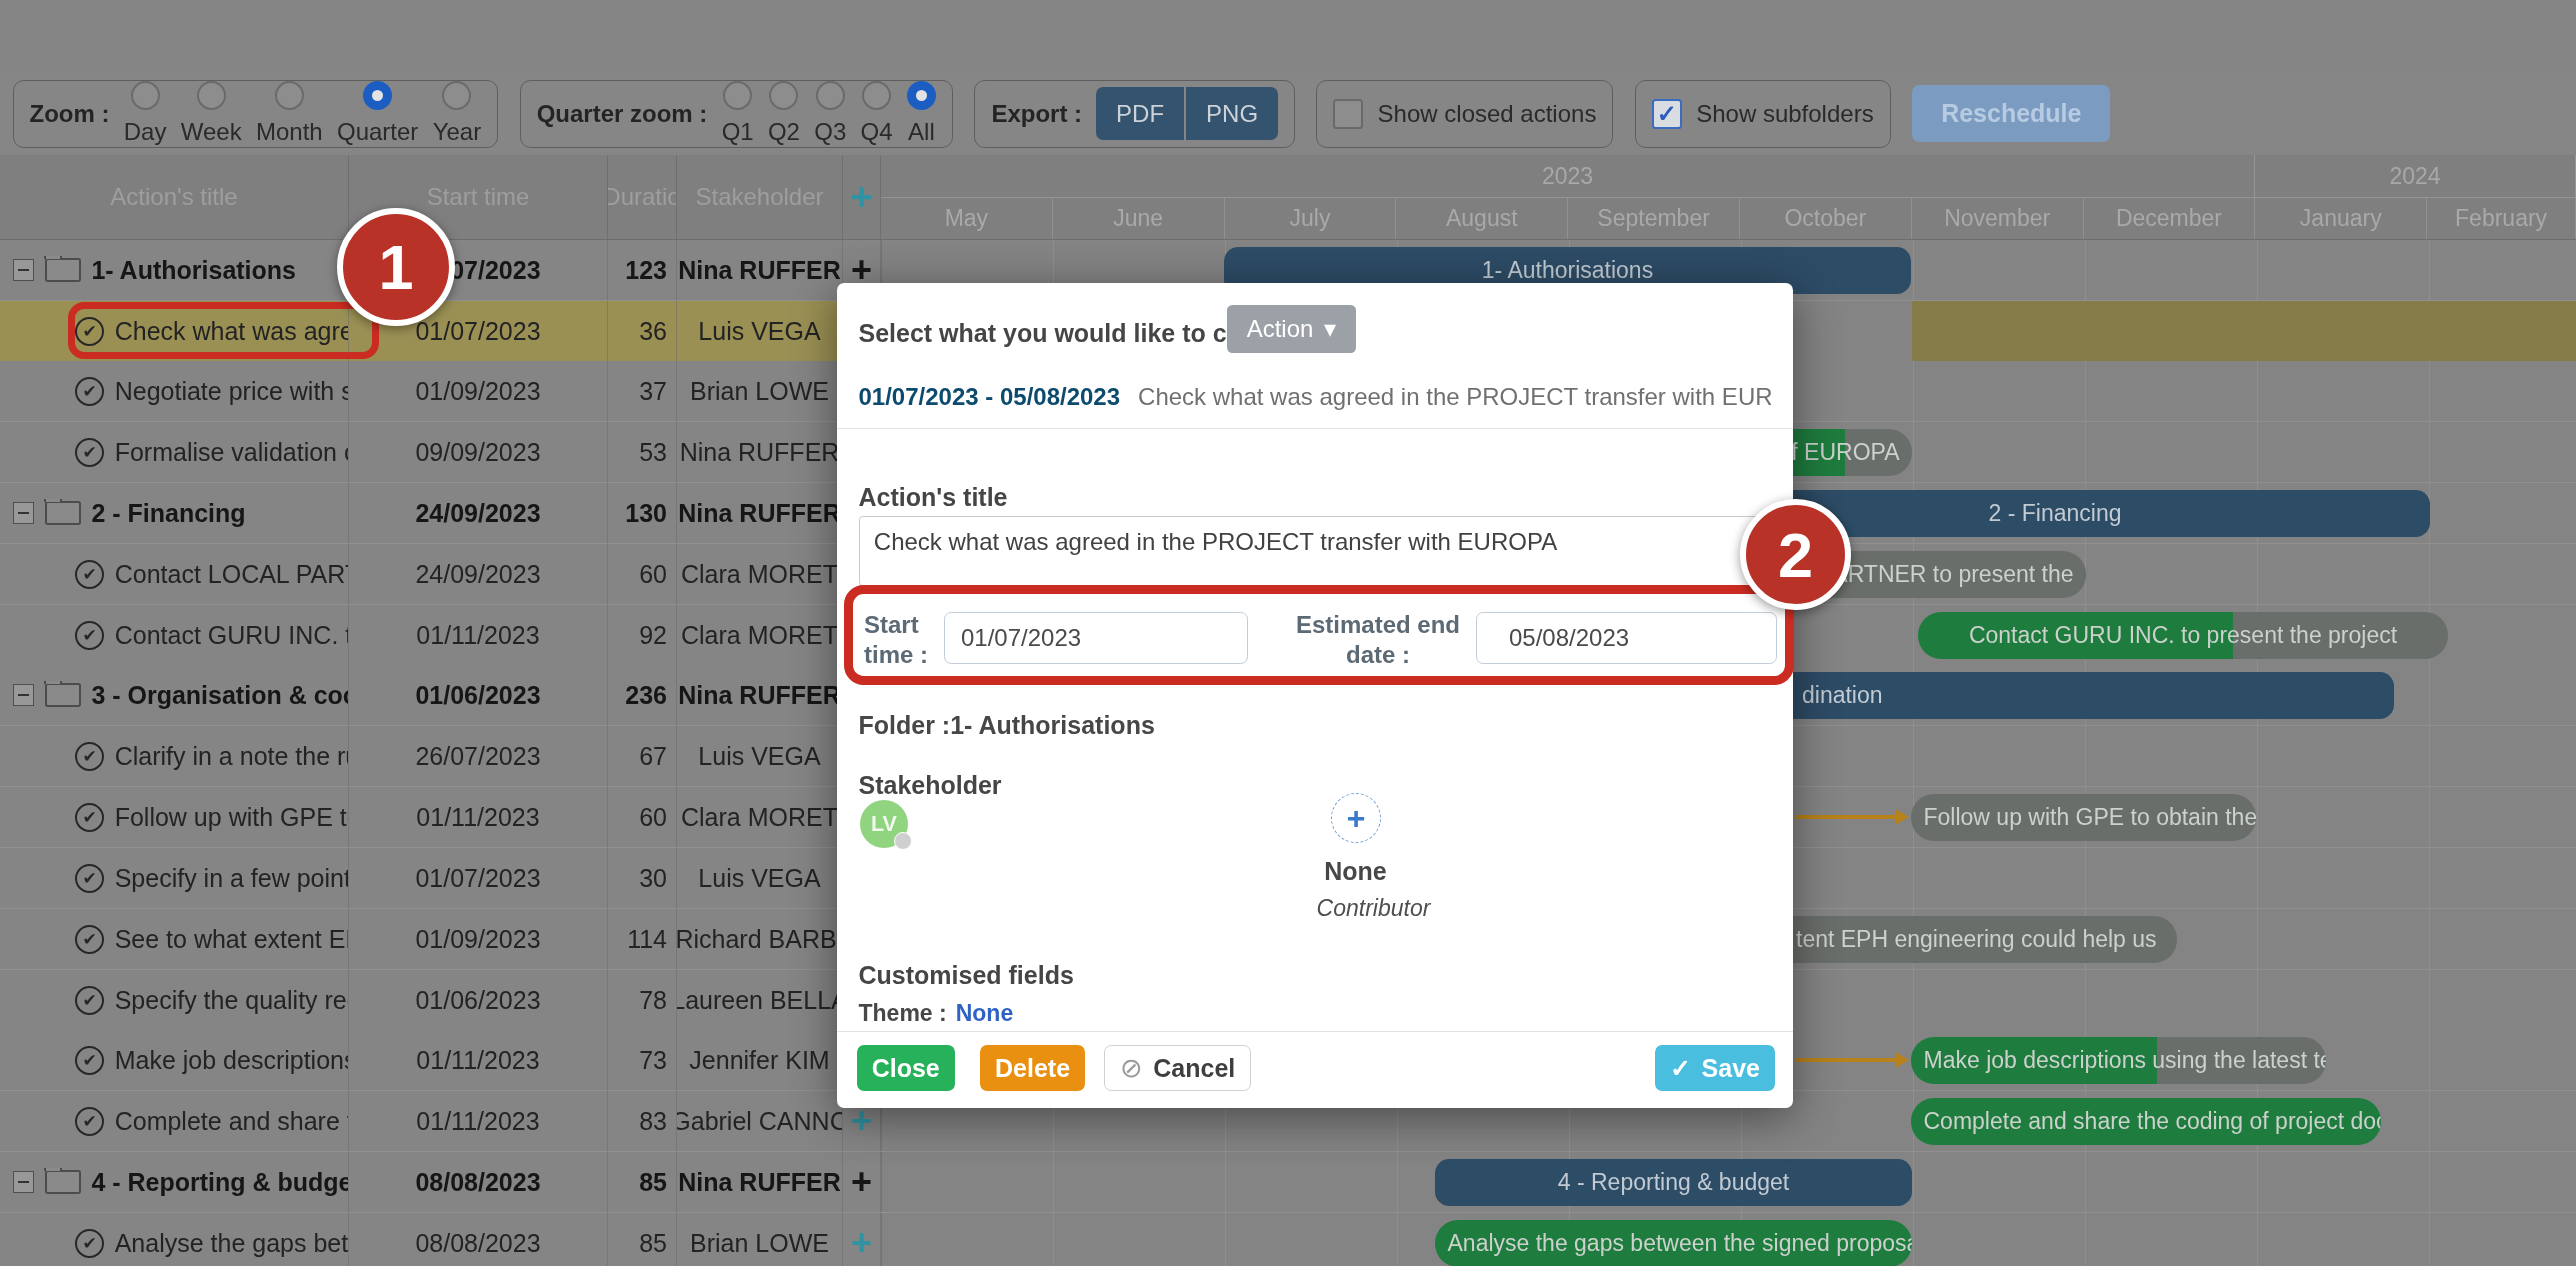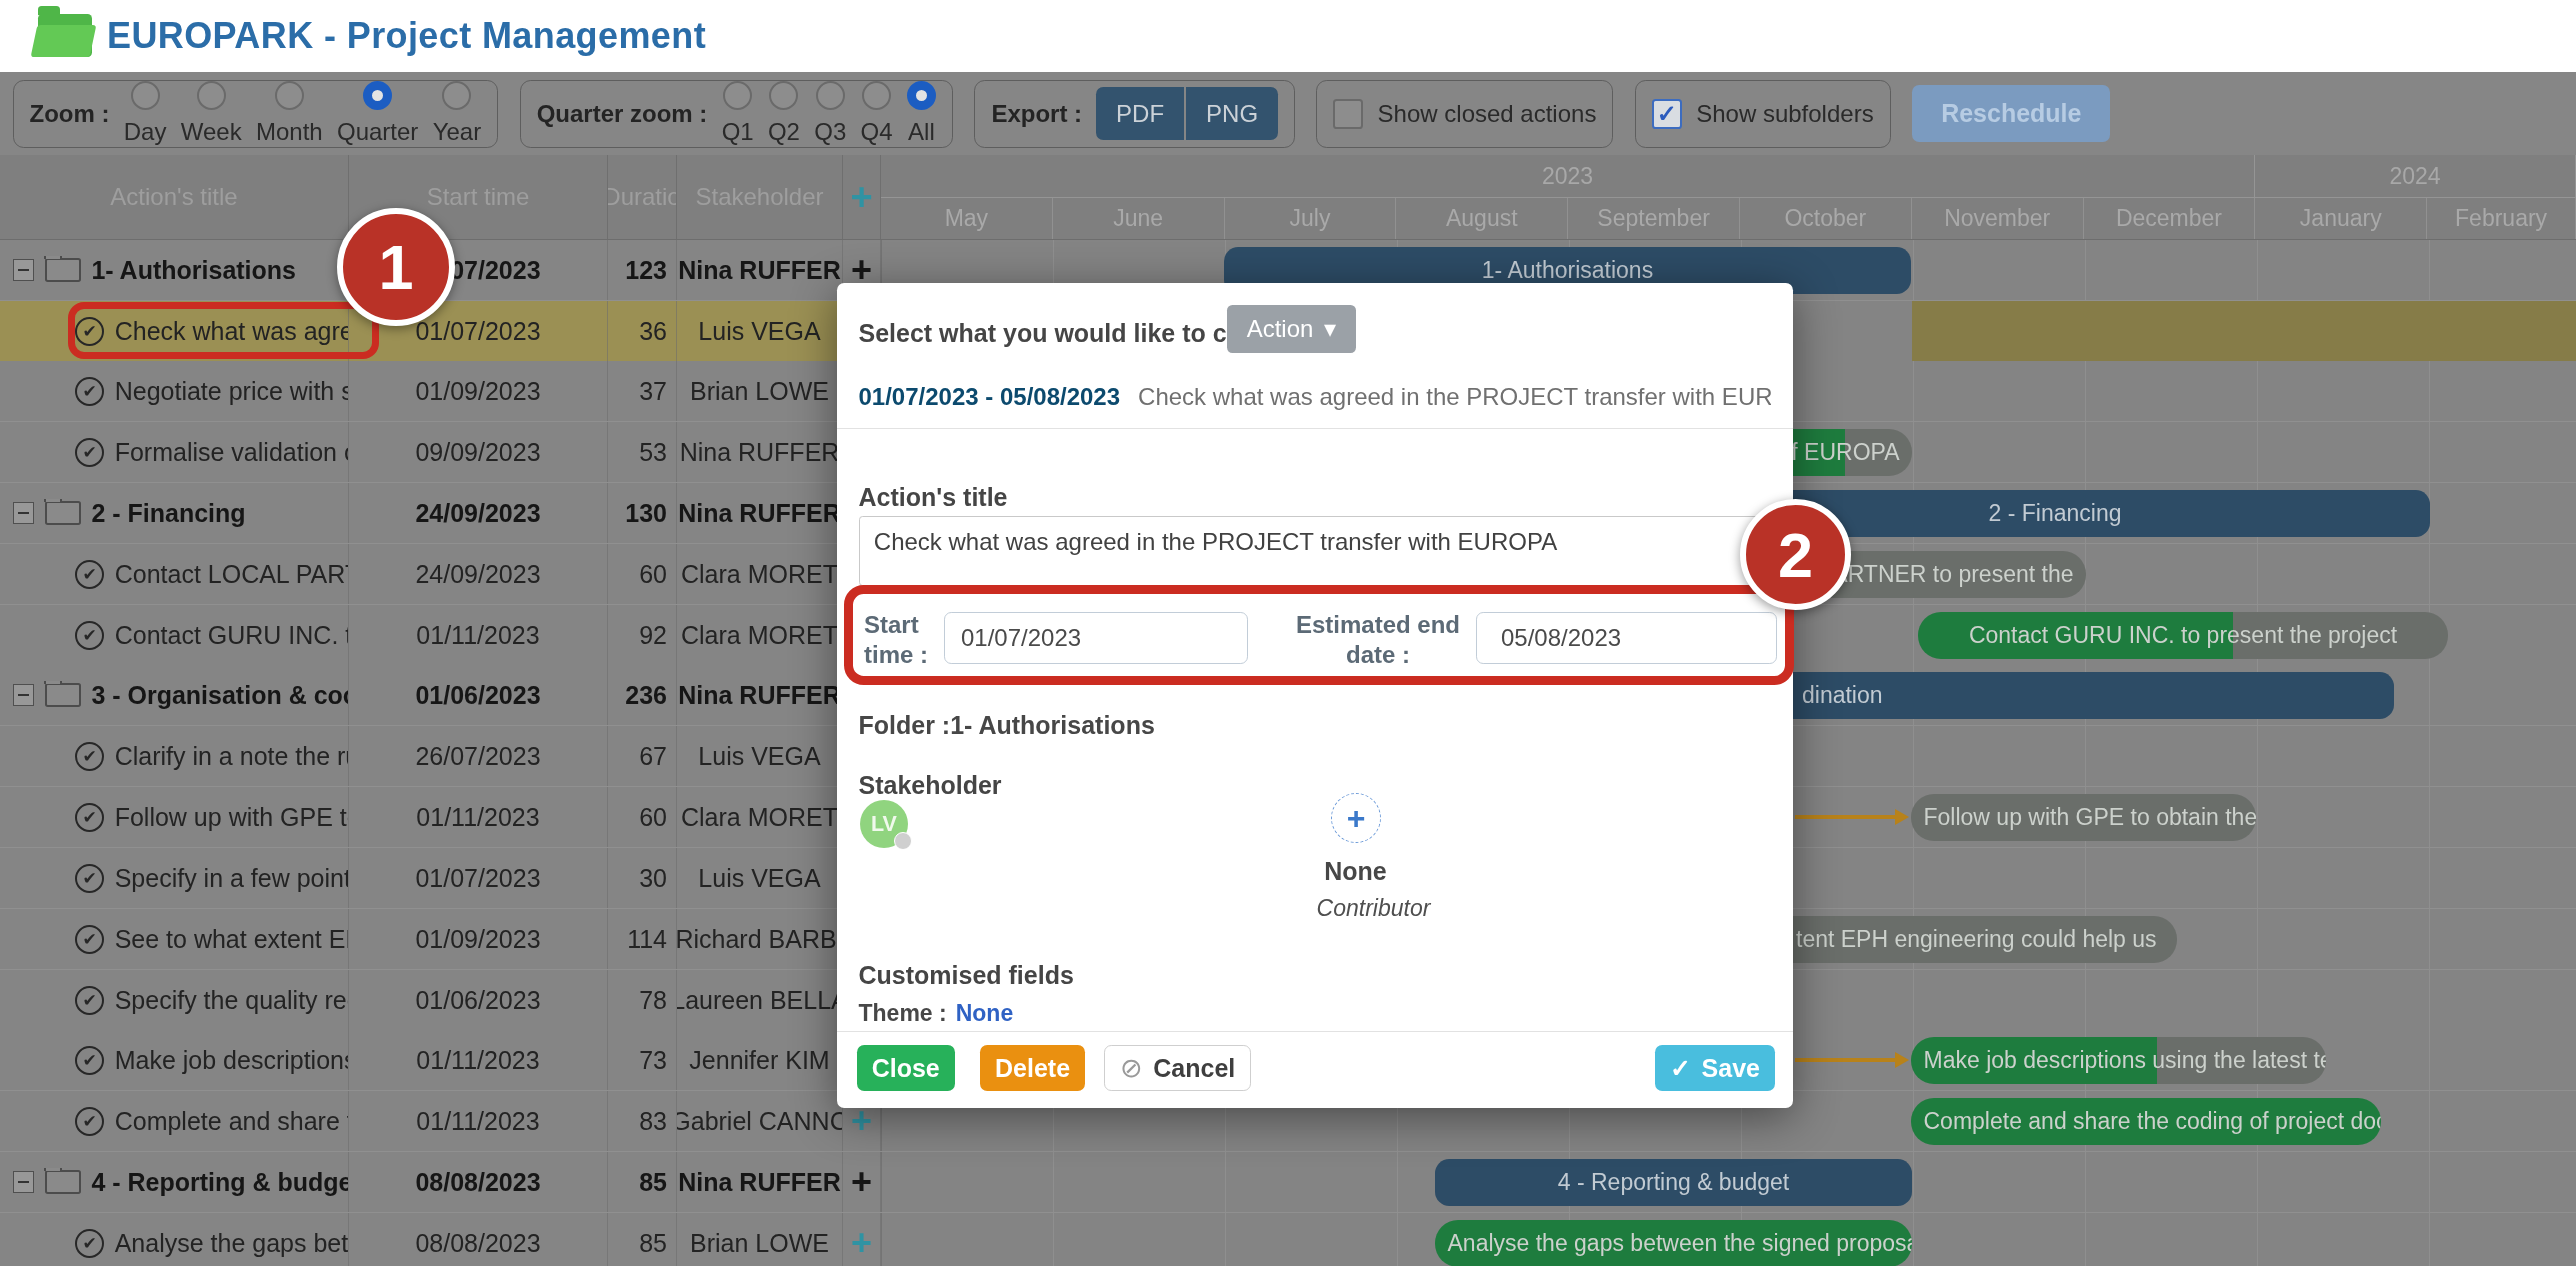--- a/index.html
+++ b/index.html
@@ -104,21 +104,21 @@
   .m-hr{left:0;width:956px;height:0;border-top:0.9px solid #e2e2e2;}
   #m-title-label{left:21.5px;top:200px;font-weight:bold;font-size:25px;}
   #m-title-input{left:21.5px;top:233px;width:914px;height:70px;border:0.9px solid #c9c9c9;border-radius:3.6px;
     font-family:inherit;font-size:24px;color:#414141;padding:10.7px 14.3px;resize:none;outline:none;}
   .flabel{font-weight:bold;color:#5c6a76;line-height:1.25;}
   #m-start-label{left:27px;top:327px;width:86px;}
   #m-start-input{left:107px;top:329px;width:304px;height:52px;border:0.9px solid #c2cdd8;border-radius:7.2px;
     font-family:inherit;font-size:24px;color:#4a4a4a;padding:0 16px;outline:none;}
   #m-end-label{left:447px;top:327px;width:188px;text-align:center;}
   #m-end-input{left:639px;top:329px;width:301px;height:52px;border:0.9px solid #c2cdd8;border-radius:7.2px;
-    font-family:inherit;font-size:24px;color:#4a4a4a;padding:0 24px;outline:none;}
+    font-family:inherit;font-size:24px;color:#4a4a4a;padding:0 32px;outline:none;}
   #m-folder-line{left:21.5px;top:428px;font-weight:bold;font-size:25px;color:#474747;}
   #m-stake-label{left:21.5px;top:488px;font-weight:bold;font-size:25px;}
   #m-avatar{left:23px;top:517px;width:48px;height:48px;border-radius:50%;background:#90d47f;color:#f0f9ec;
     font-weight:bold;font-size:21.5px;display:flex;align-items:center;justify-content:center;}
   #m-avatar-dot{left:57px;top:549px;width:18px;height:18px;border-radius:50%;background:#cfcfcf;border:1.8px solid #fff;}
   #m-addstake{left:494px;top:510px;width:50px;height:50px;border:1.8px dashed #6a99d8;border-radius:50%;
     background:#fff;color:#3b79ca;font-size:32px;font-weight:bold;display:flex;align-items:center;justify-content:center;cursor:pointer;}
   #m-addstake-name{left:447px;top:574px;width:143px;text-align:center;font-weight:bold;color:#474747;font-size:25px;}
   #m-addstake-role{left:447px;top:612px;width:179px;text-align:center;font-style:italic;color:#4f4f4f;font-size:23px;}
   #m-custom-label{left:21.5px;top:678px;font-weight:bold;font-size:25px;}
@@ -138,24 +138,20 @@
   .ared{position:absolute;border:7.2px solid #cb2c21;border-radius:16px;box-sizing:border-box;}
   .abadge{position:absolute;background:#b93227;border:6.3px solid #fff;border-radius:50%;color:#fff;font-weight:bold;
     font-size:63px;display:flex;align-items:center;justify-content:center;box-sizing:border-box;
     box-shadow:0 2.7px 10.7px rgba(0,0,0,.4);}
 </style>
 </head>
 <body>
 
 <div id="app">
 
-  <div id="titlebar">
-    <div class="gfolder"></div>
-    <div id="page-title">EUROPARK - Project Management</div>
-  </div>
 
   <div id="toolbar">
       <div class="tgroup">
         <span class="tlabel">Zoom :</span>
         <span class="radio">
           <span class="rdot"></span>
           <span class="rtext">Day</span>
         </span>
         <span class="radio">
           <span class="rdot"></span>

